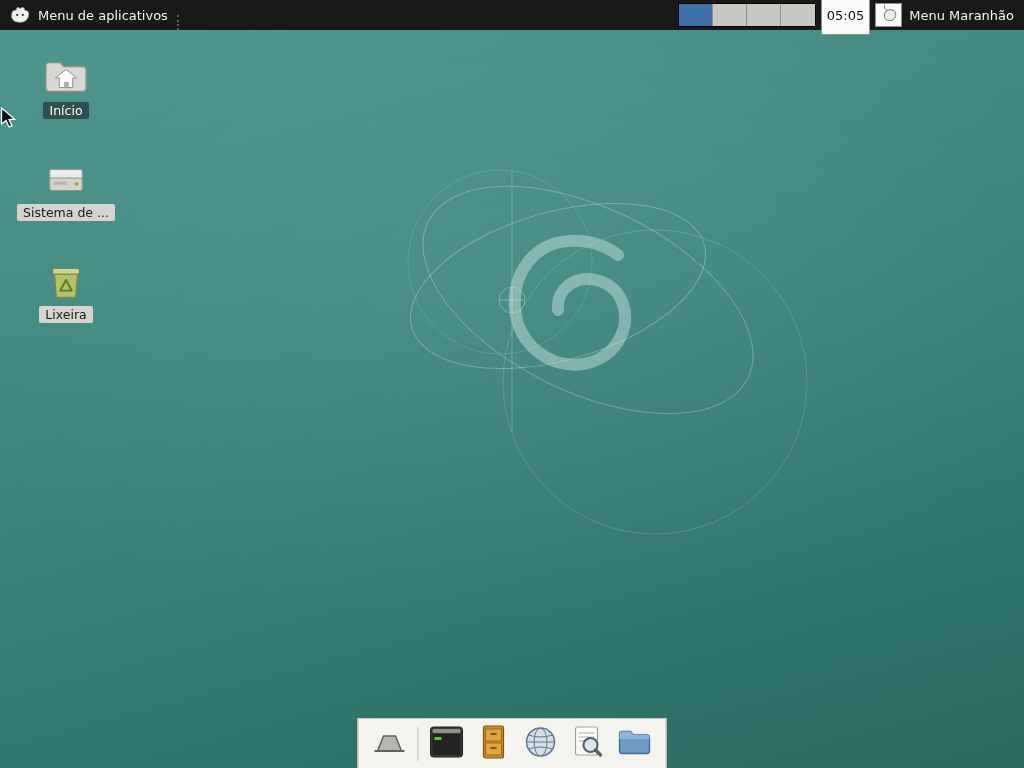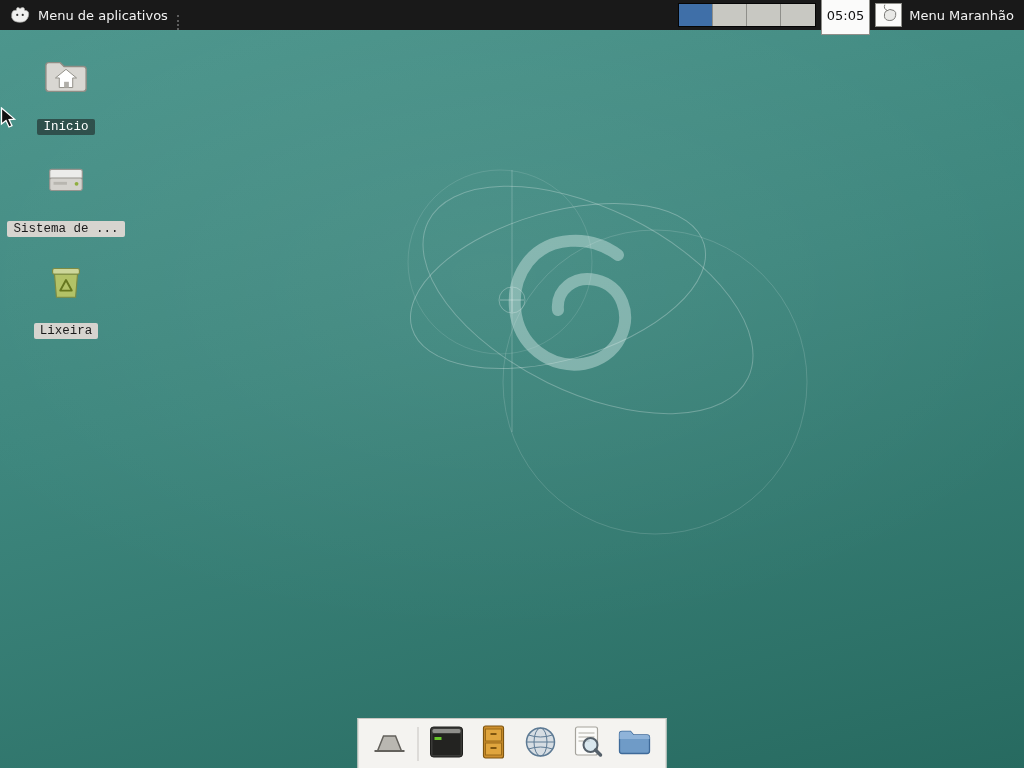--- a/index.html
+++ b/index.html
@@ -27,21 +27,21 @@
   .ws:last-child { border-right:none; }
   .ws.active { background:#3f6fa8; }
   .clock { background:#fbfbfa; color:#111; font-size:13px; height:40px; display:flex; align-items:center; padding:0 5px; border:1px solid #8f8f8a; }
   .tray { width:27px; height:24px; background:#fbfbfa; border:1px solid #8f8f8a; display:flex; align-items:center; justify-content:center; }
   .user { color:#f2f2f2; font-size:13px; padding:0 6px 0 2px; white-space:nowrap; }
 
   
   .watermark { position:absolute; top:0; left:0; pointer-events:none; }
 
   
-  .desktop-icon { position:absolute; width:96px; display:flex; flex-direction:column; align-items:center; gap:16px; text-align:center; cursor:default;font-family:Liberation Mono, monospace; }
+  .desktop-icon { position:absolute; width:96px; display:flex; flex-direction:column; align-items:center; gap:0; text-align:center; cursor:default; }
   #icon-home  { left:18px; top:56px; }
   #icon-fs    { left:18px; top:158px; }
   #icon-trash { left:18px; top:260px; }
   .icon-label { font-size:12.5px; padding:1px 6px; border-radius:2px; white-space:nowrap; }
   .label-dark  { background:rgba(25,25,25,0.55); color:#ffffff; }
   .label-light { background:#d6d4cf; color:#1a1a1a; }
 
   
   .dock {
     position:absolute; bottom:0; left:50%; transform:translateX(-50%);

